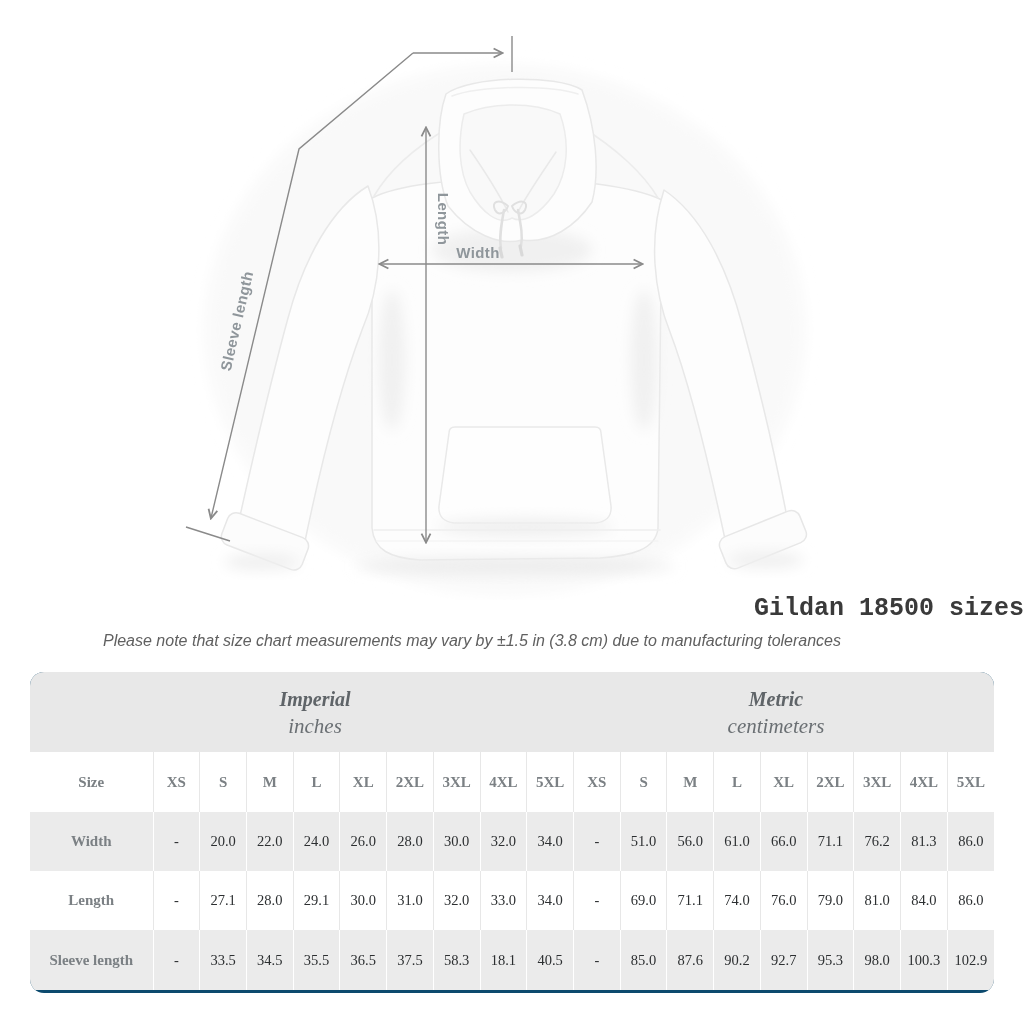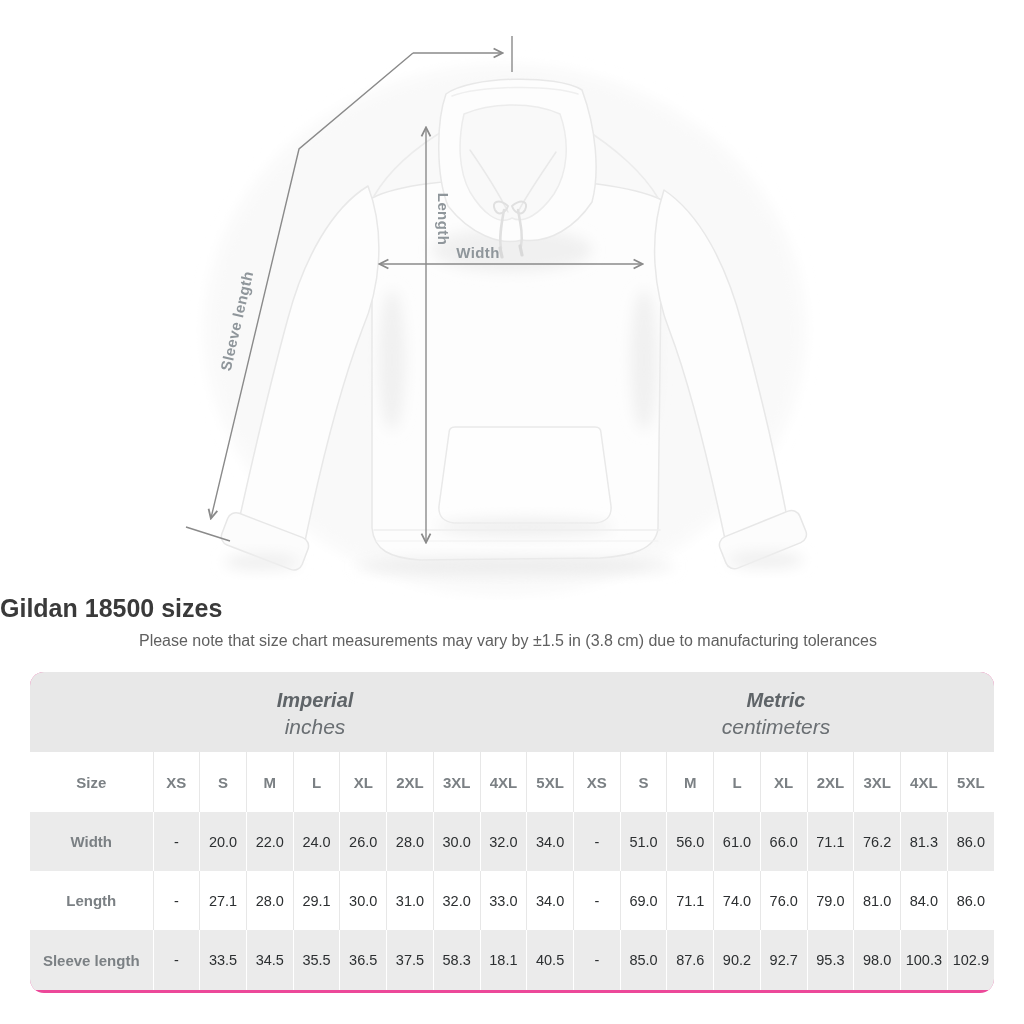--- a/index.html
+++ b/index.html
@@ -4,28 +4,28 @@
 <style>
   html,body{margin:0;padding:0;background:#ffffff;}
   body{font-family:"Liberation Sans", sans-serif;}
   .stage{position:relative;width:1024px;height:1024px;background:#ffffff;overflow:hidden;}
 
   
   .figure-svg{position:absolute;left:0;top:0;width:1024px;height:600px;}
   .meas-label{fill:#8f969b;font-size:15px;font-weight:bold;letter-spacing:.4px;}
 
   
-  .title{position:absolute;left:0;top:594px;width:1024px;text-align:left;
-         font-size:25px;font-weight:bold;color:#3a3a3a;}
+  .title{position:absolute;left:0;top:594px;width:1024px;text-align:right;
+         font-size:25px;font-weight:bold;color:#3a3a3a;font-family:Liberation Mono, monospace;}
   .subtitle{position:absolute;left:0;top:632px;width:944px;text-align:center;
-            font-size:16px;color:#606060;margin-left:36px;}
+            font-style:italic;font-size:16px;color:#606060;}
 
   
   .size-table{position:absolute;left:30px;top:672px;width:964px;height:321px;
-              border-radius:14px;overflow:hidden;background:#ec4899;}
+              border-radius:14px;overflow:hidden;background:#0c4a6e;font-family:Liberation Serif, serif;}
   .band{position:absolute;left:0;top:0;width:964px;height:83px;background:#e8e8e8;}
   .group{position:absolute;top:0;height:83px;display:flex;flex-direction:column;
          align-items:center;justify-content:center;gap:3px;}
   .group-imperial{left:135px;width:300px;}
   .group-metric{left:596px;width:300px;}
   .g-label{font-size:20px;font-weight:bold;font-style:italic;color:#5f6468;}
   .g-sub{font-size:21px;font-style:italic;color:#6a6f73;}
 
   table.grid{position:absolute;left:0;top:80px;width:964px;border-collapse:collapse;
              table-layout:fixed;}

